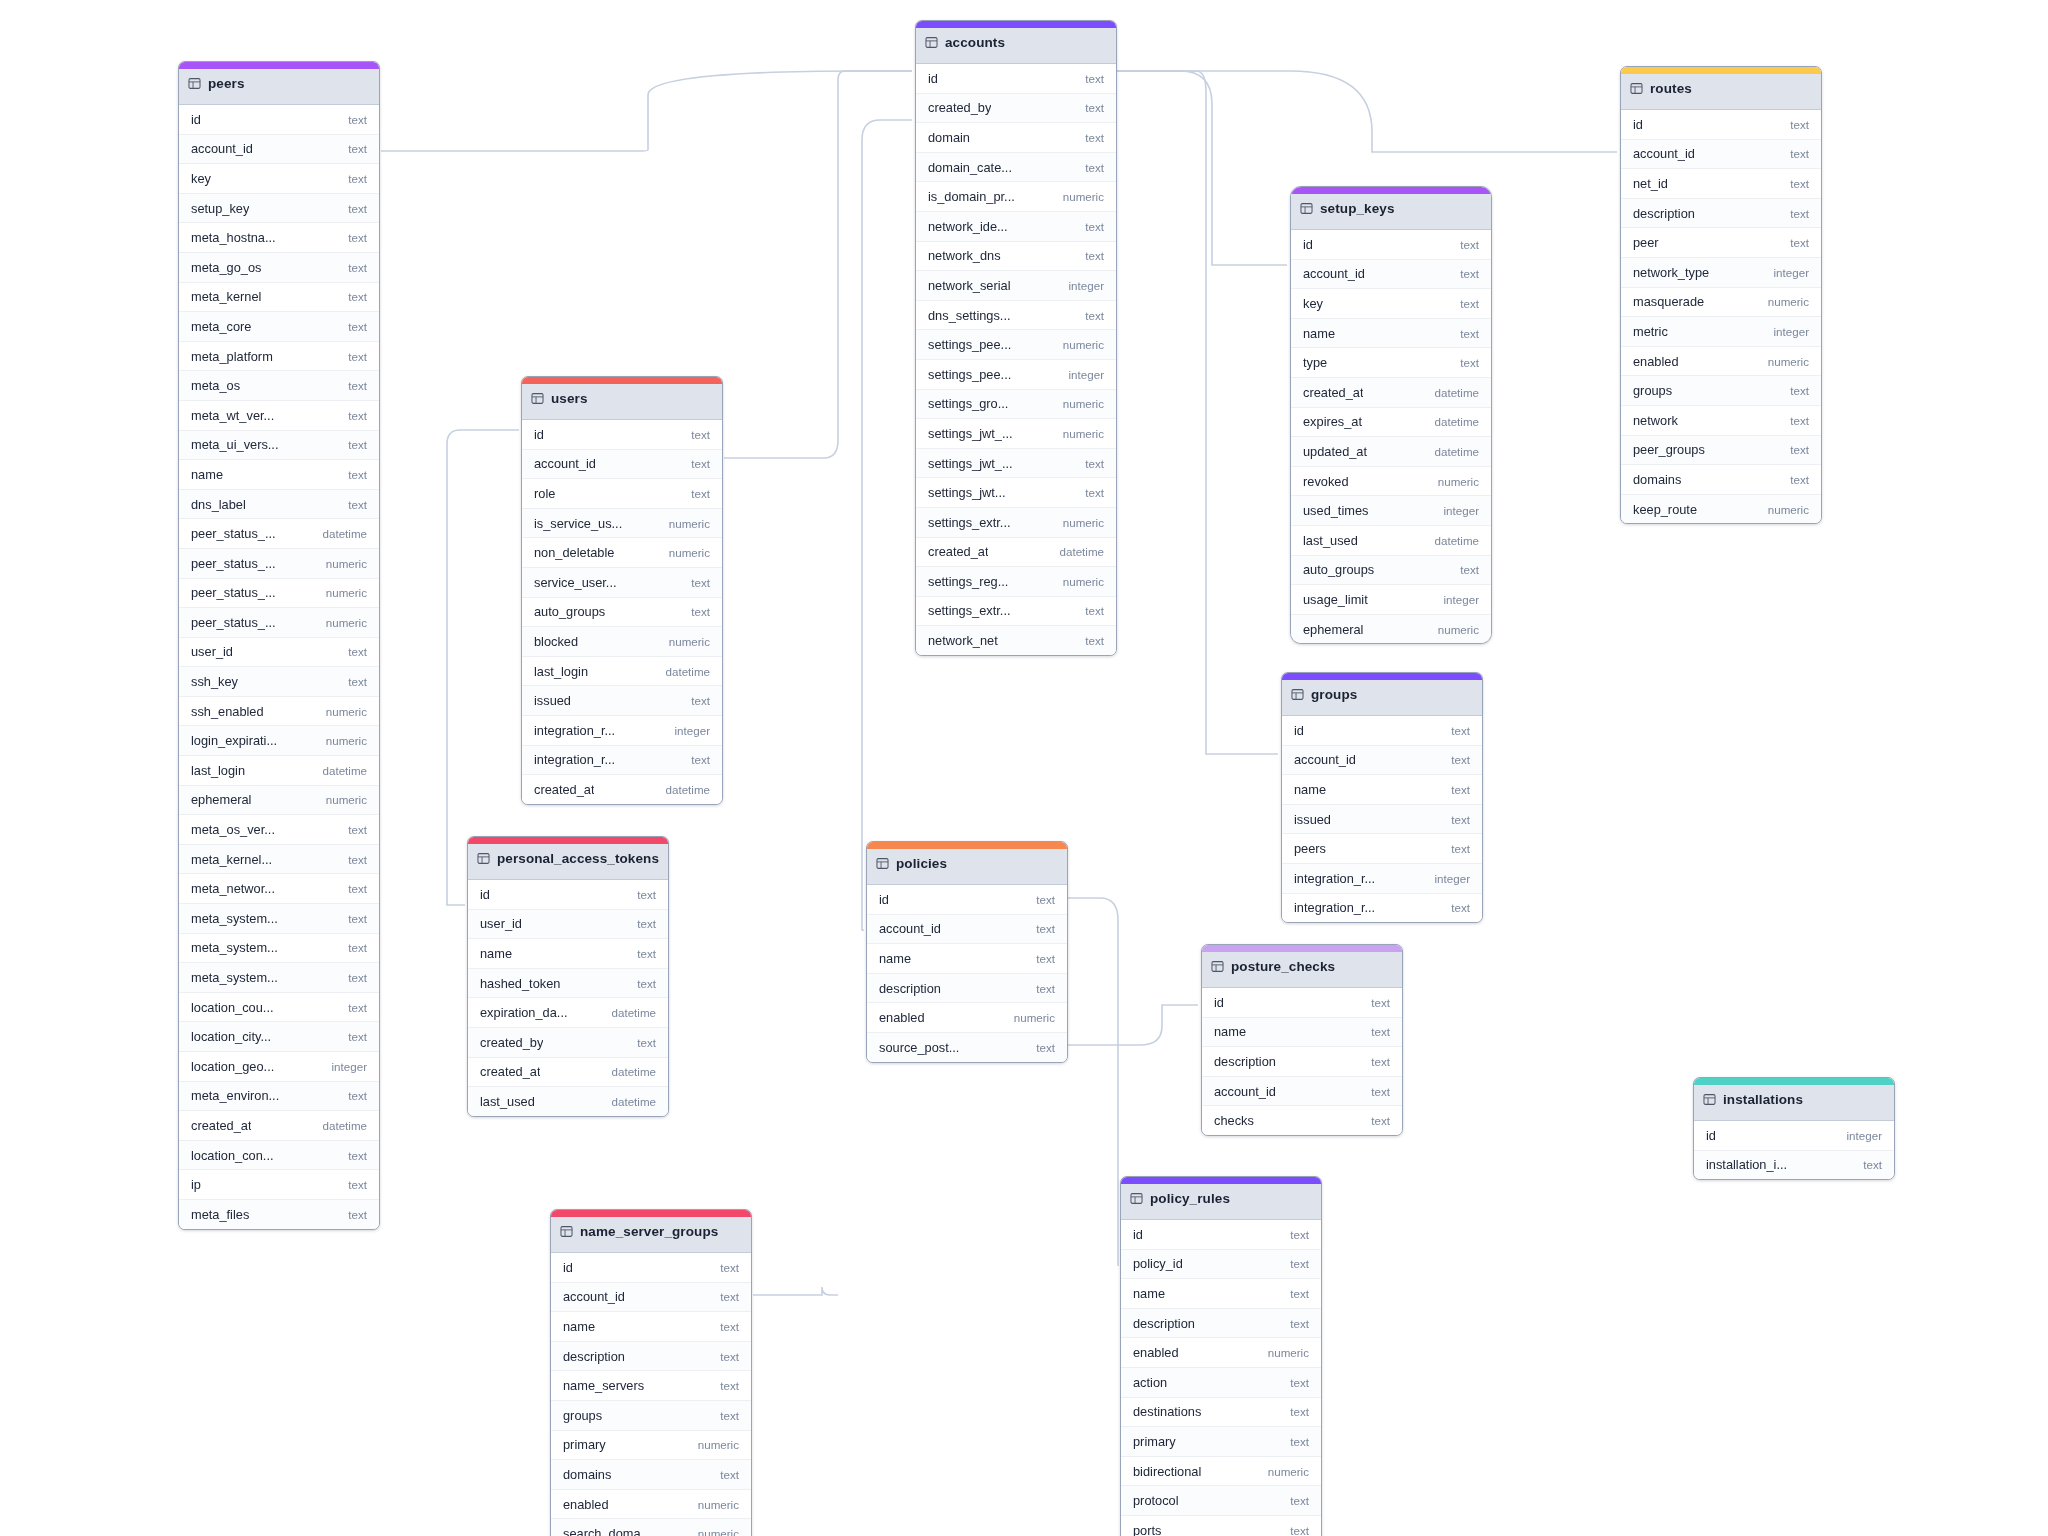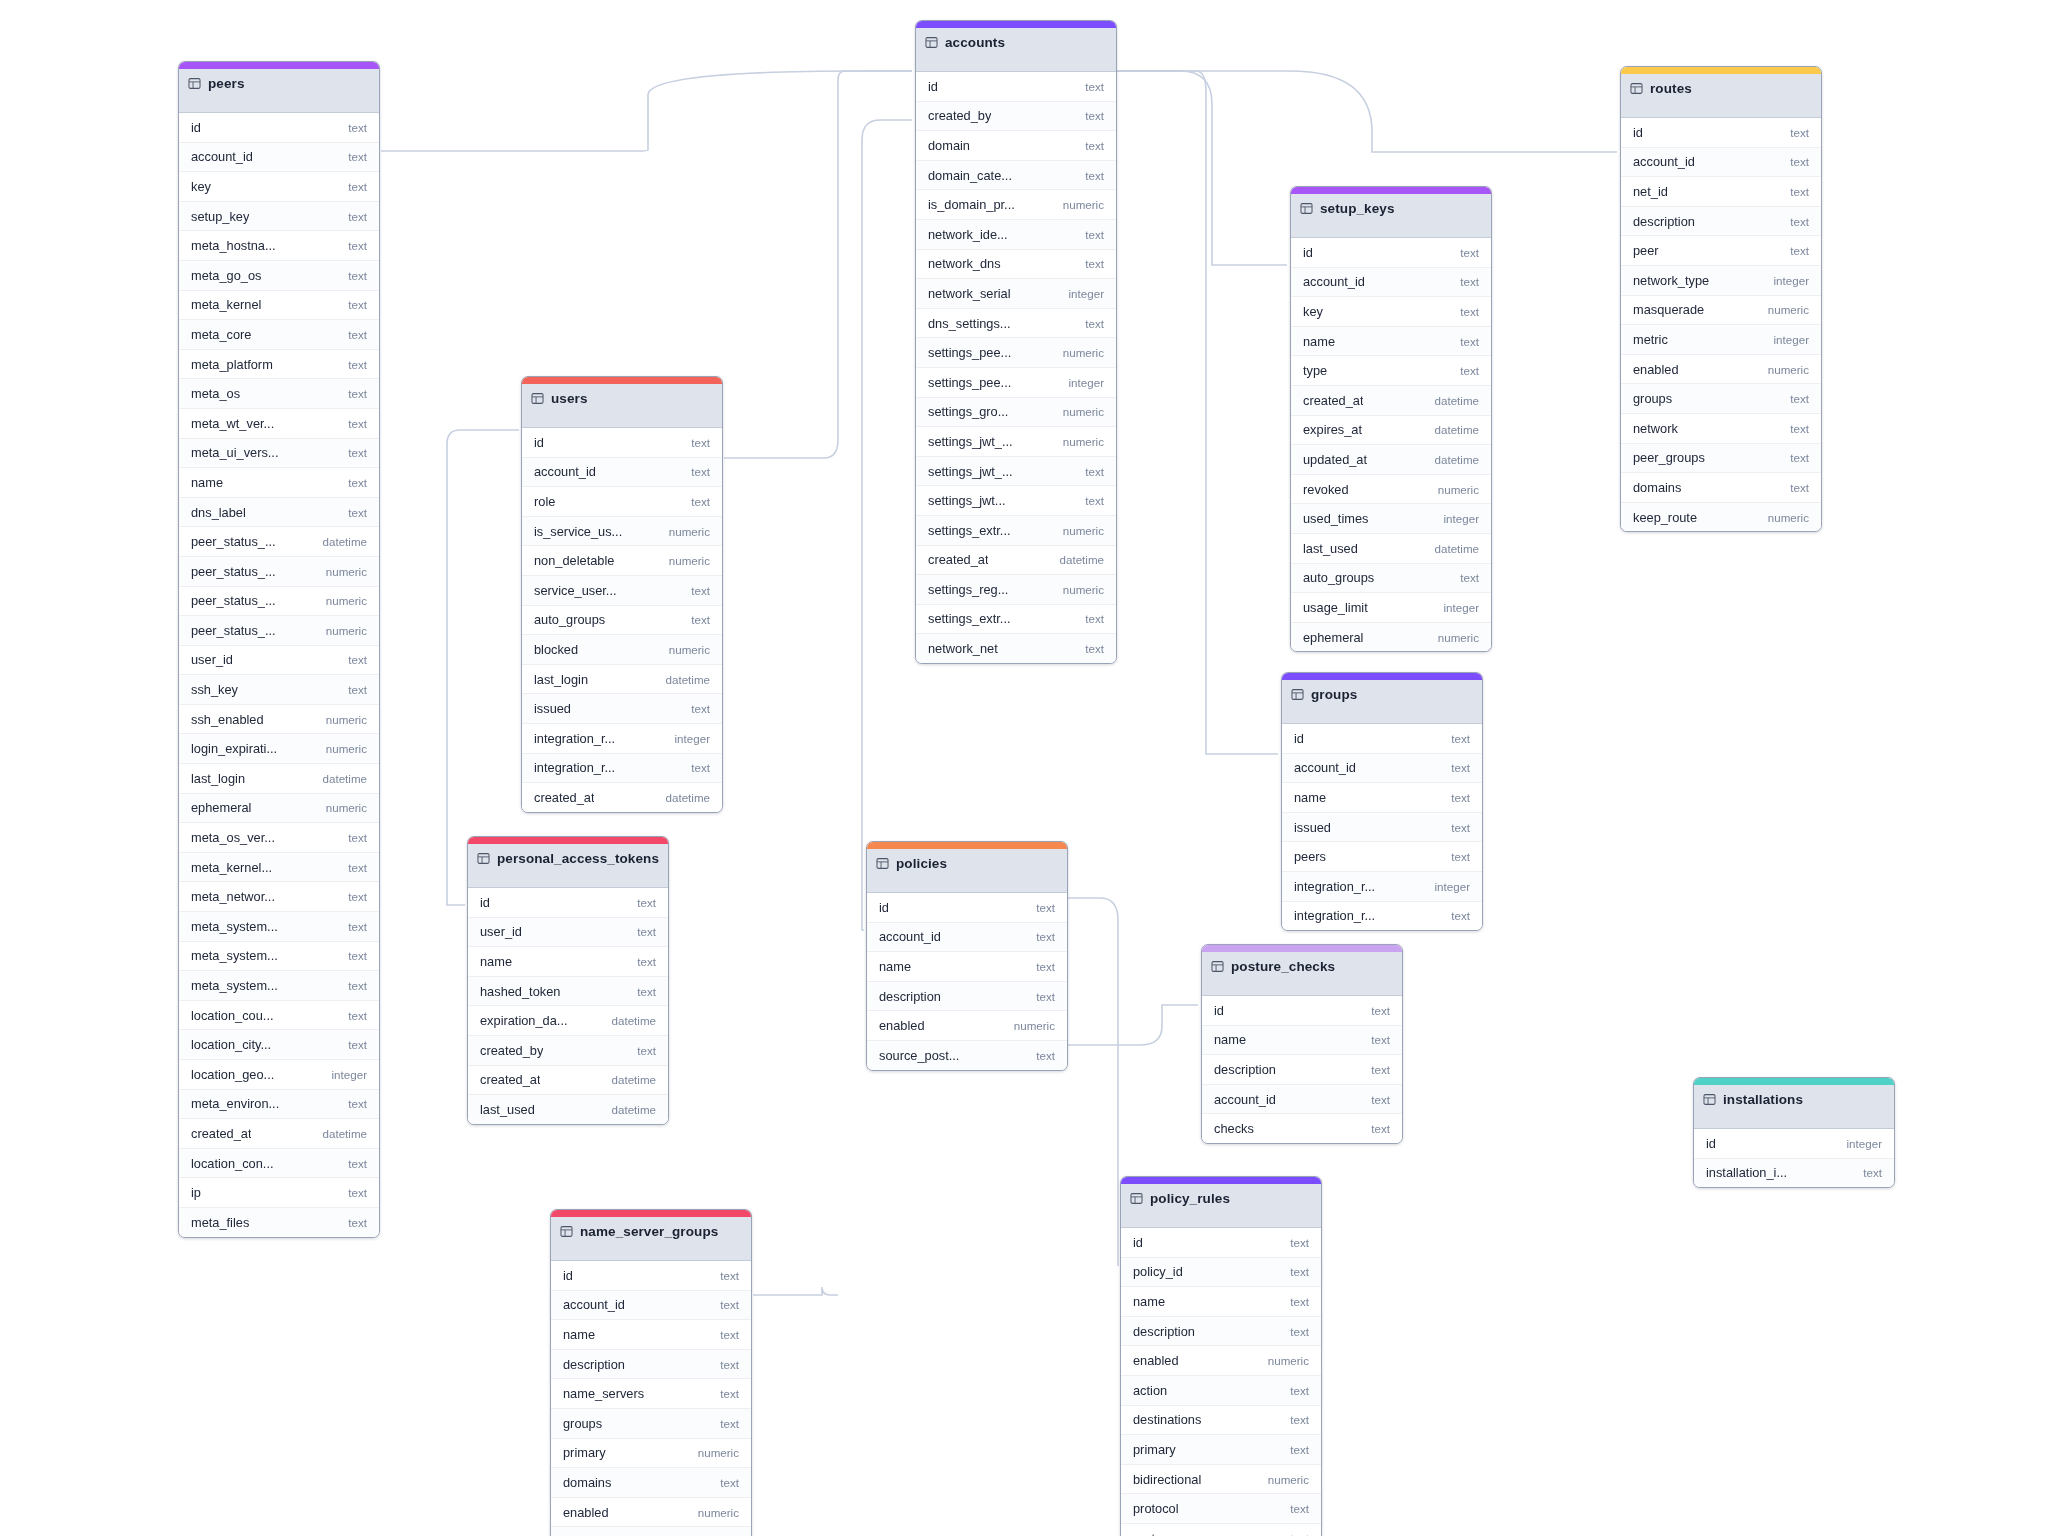--- a/index.html
+++ b/index.html
@@ -17,21 +17,21 @@
     border:1px solid #9aa4b8;
     border-radius:7px;
     box-shadow:0 1px 3px rgba(20,30,60,.18);
     overflow:hidden;
   }
   .accent-bar{height:7px;width:100%;display:block;}
   .node-head{
     display:flex;align-items:center;gap:7px;
     background:#dfe3ec;
     border-bottom:1px solid #c3cad8;
-    padding:6px 10px 20px 9px;
+    padding:6px 10px 12px 9px;
     height:17px;
   }
   .node-title{
     font-size:13.5px;font-weight:bold;color:#1a2233;letter-spacing:.1px;white-space:nowrap;
   }
   .tbl-icon{width:13px;height:13px;flex:none;display:block;}
   .field-row{
     display:flex;align-items:center;justify-content:space-between;
     padding:0 12px 0 12px;
     height:28.6px;
@@ -415,21 +415,21 @@
         </div>
         <div class="field-row">
           <span class="fname">settings_extr...</span>
           <span class="ftype">text</span>
         </div>
         <div class="field-row">
           <span class="fname">network_net</span>
           <span class="ftype">text</span>
         </div>
       </div>
-      <div class="table-node" style="left: 1290px; top: 186px; width: 200px;">
+      <div class="table-node" style="left: 1290px; top: 186px; width: 200px; border-radius: 11px;">
         <span class="accent-bar" style="background: rgb(168, 85, 247);"></span>
         <div class="node-head">
           <svg class="tbl-icon" viewBox="0 0 16 16" aria-hidden="true">
   <rect x="1.2" y="2.0" width="13.6" height="12" rx="1.6" fill="none" stroke="#4e5767" stroke-width="1.25"></rect>
   <line x1="1.2" y1="6.0" x2="14.8" y2="6.0" stroke="#4e5767" stroke-width="1.1"></line>
   <line x1="6.2" y1="6.0" x2="6.2" y2="14.0" stroke="#4e5767" stroke-width="1.1"></line>
 </svg>
           <span class="node-title">setup_keys</span>
         </div>
         <div class="field-row">

